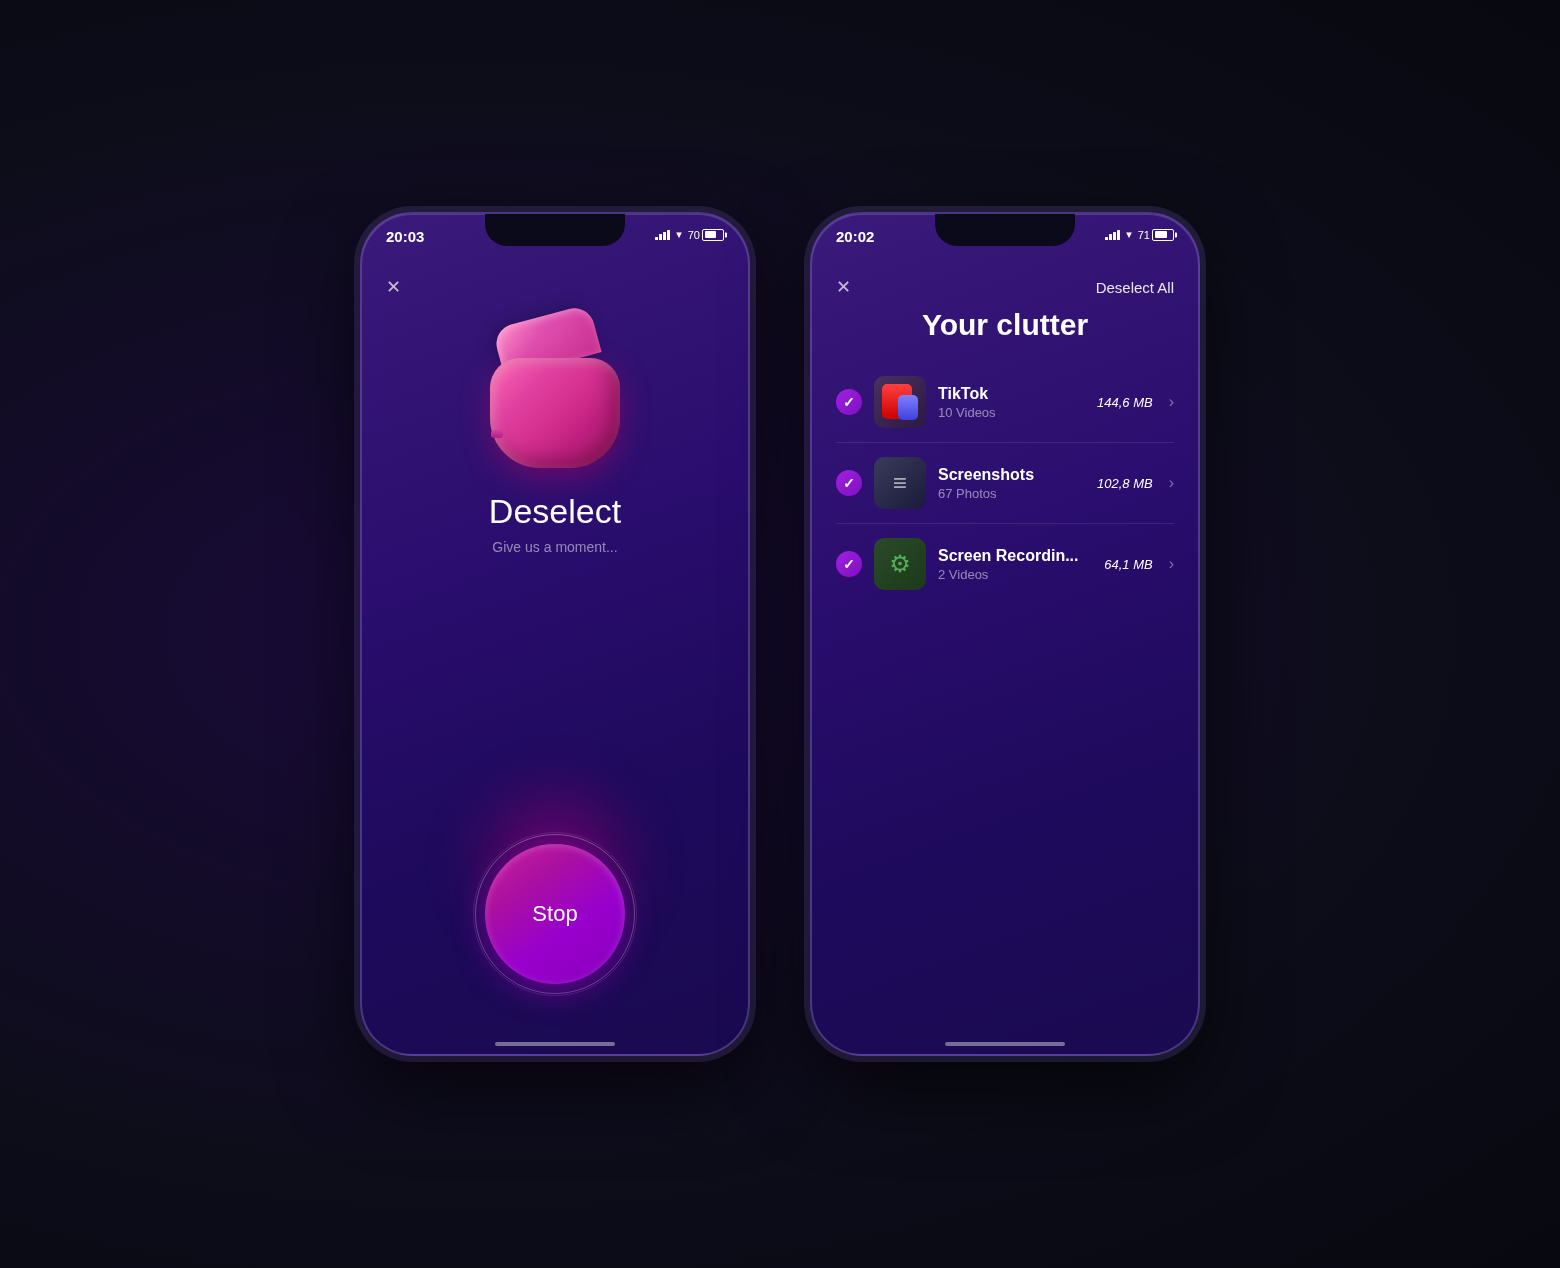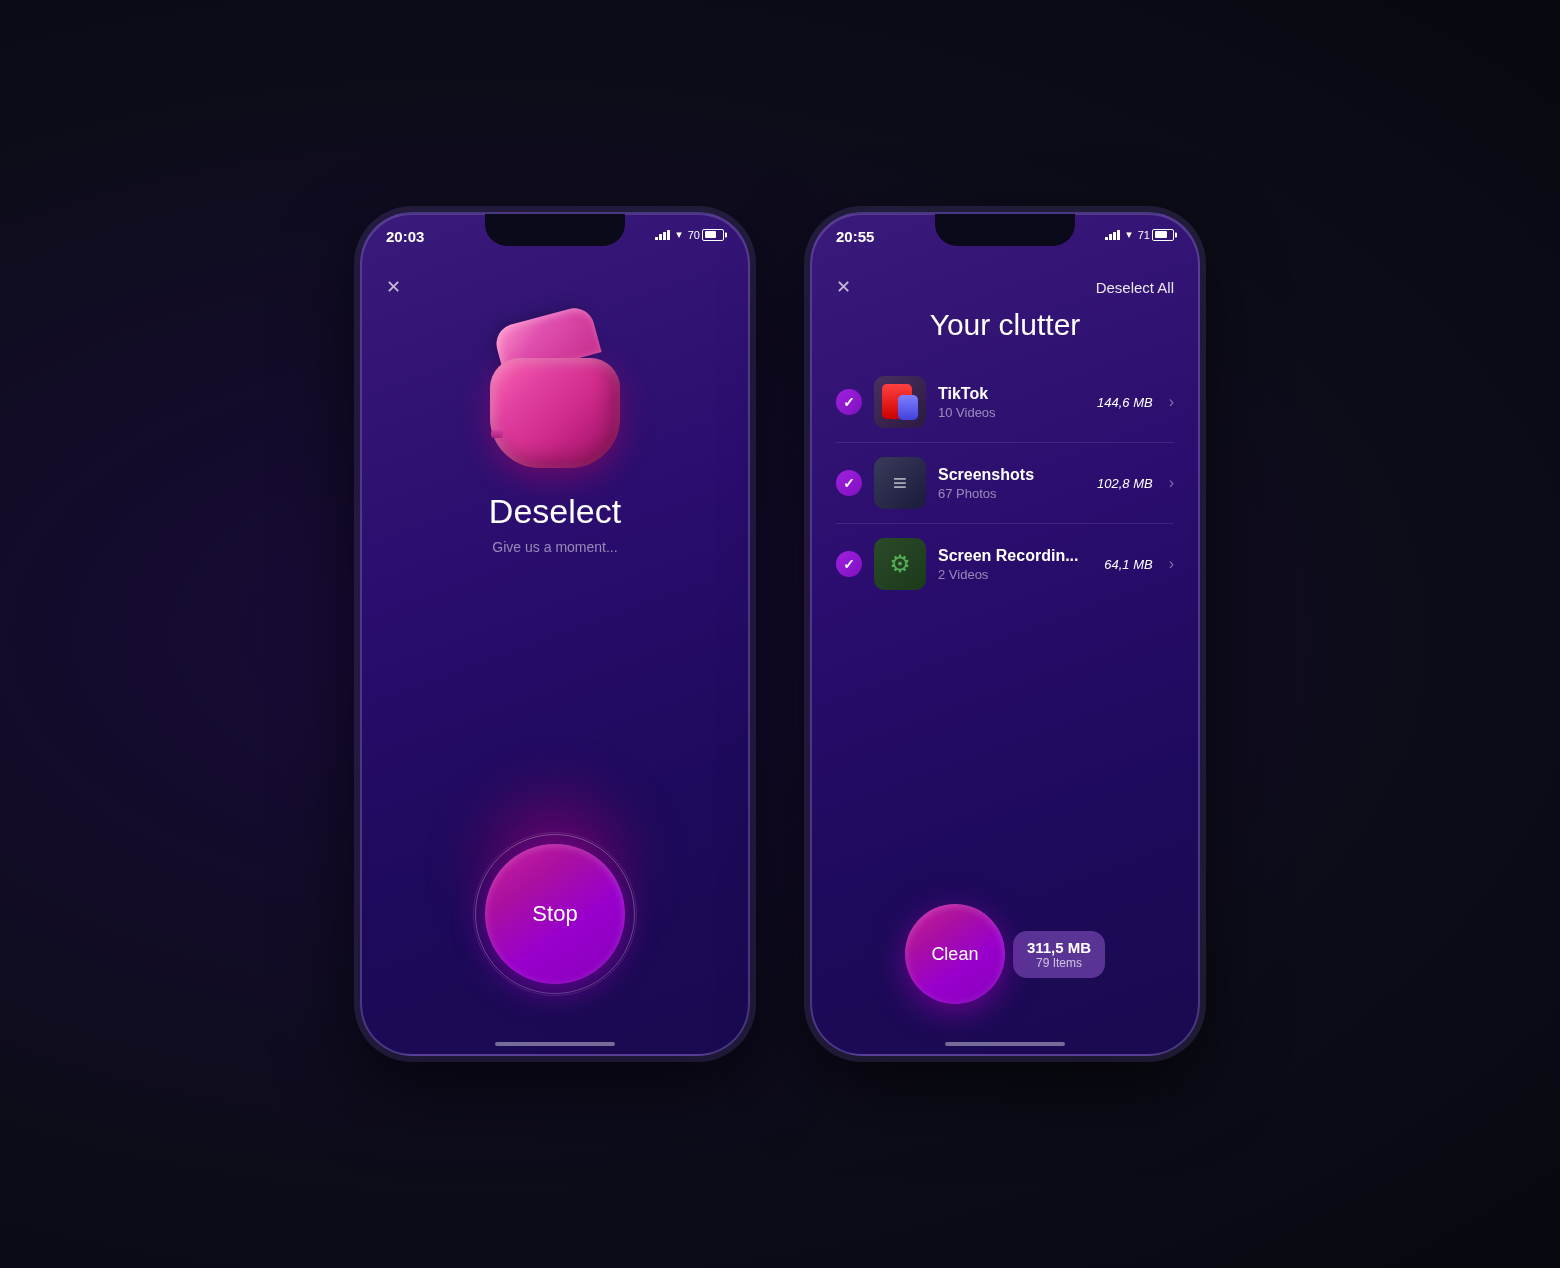--- a/index.html
+++ b/index.html
@@ -281,21 +281,21 @@
       flex: 1;
       display: flex;
       flex-direction: column;
       padding: 0 24px 80px;
       position: relative;
     }
 
     .clutter-title {
       color: white;
       font-size: 30px;
-      font-weight: 400;
+      font-weight: 700;
       margin-bottom: 20px;
       text-align: center;
     }
 
     .clutter-list {
       flex: 1;
       display: flex;
       flex-direction: column;
       gap: 0;
     }
@@ -574,21 +574,21 @@
       </div>
     </div>
 
     <div class="home-indicator"></div>
   </div>
 
   <div class="phone">
     <div class="notch"></div>
 
     <div class="status-bar">
-      <span class="status-time">20:55</span>
+      <span class="status-time">20:02</span>
       <div class="status-icons">
         <div class="signal-bars">
           <span></span>
             <span></span>
             <span></span>
             <span></span>
         </div>
         <span class="wifi-icon">▾</span>
         <div class="battery-icon">
           <span>71</span>
@@ -652,27 +652,20 @@
             <div class="clutter-info">
               <div class="clutter-name">Screen Recordin...</div>
               <div class="clutter-count">2 Videos</div>
             </div>
             <span class="clutter-size">64,1 MB</span>
             <span class="chevron-right">›</span>
           </div>
 
         </div>
 
-        <div class="clean-area">
-          <div class="clean-button">Clean</div>
-          <div class="clean-badge">
-            <span class="clean-badge-size">311,5 MB</span>
-            <span class="clean-badge-items">79 Items</span>
-          </div>
-        </div>
 
       </div>
     </div>
 
     <div class="home-indicator"></div>
   </div>
 
 </div>
 
 </body></html>

